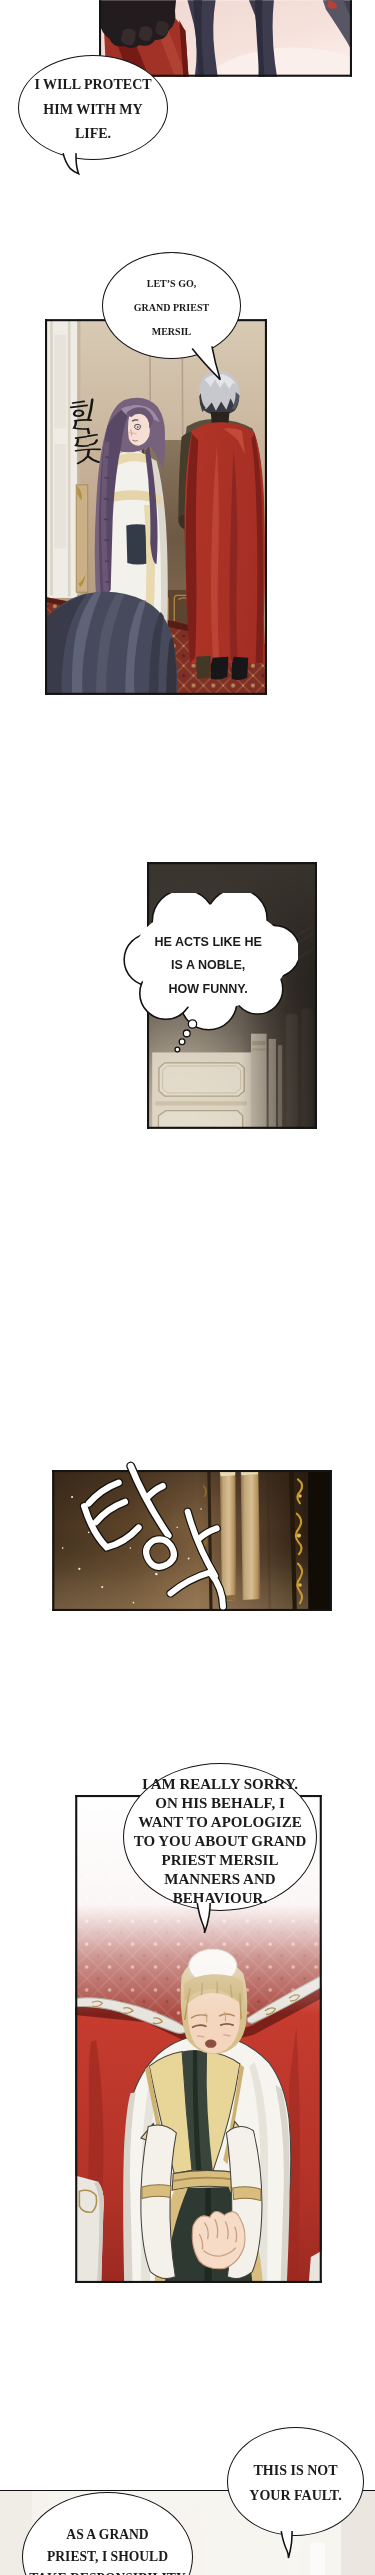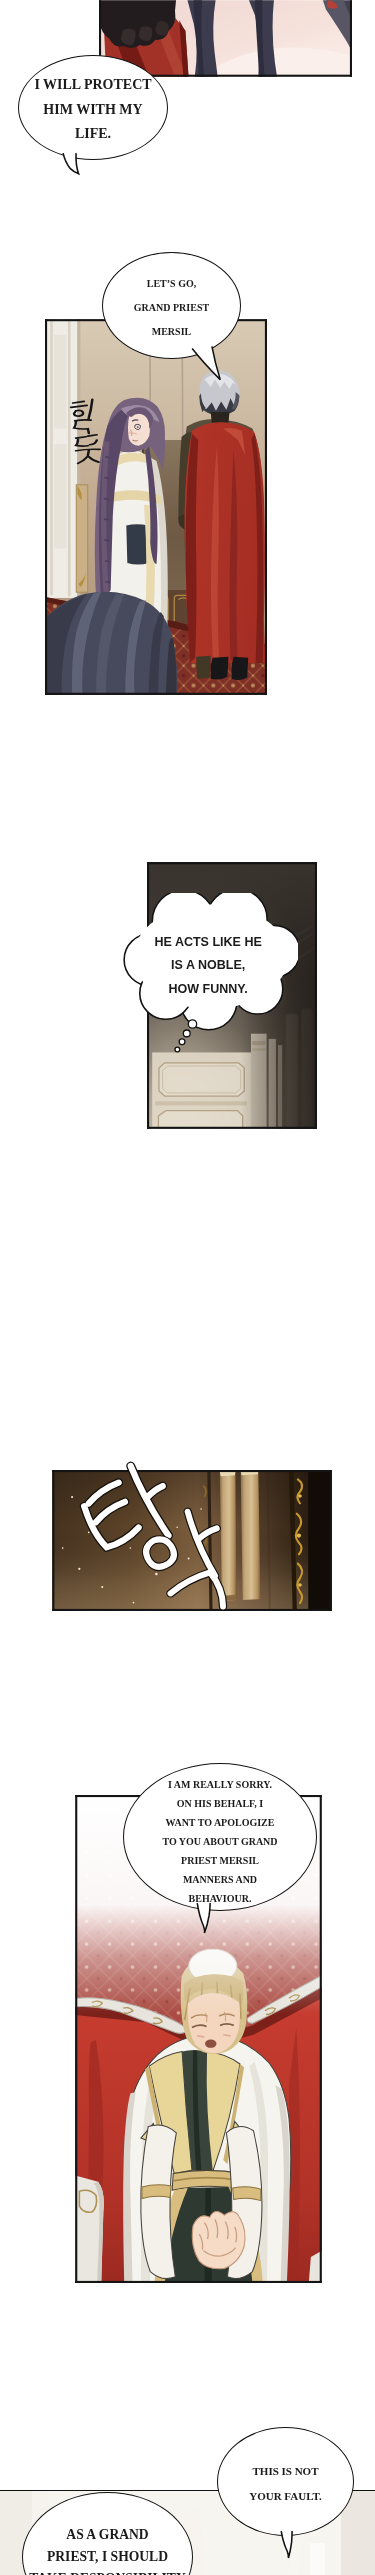--- a/index.html
+++ b/index.html
@@ -417,21 +417,21 @@
     <g stroke="#ffffff" stroke-width="11.5" fill="none" stroke-linecap="round">
       <path d="M-38,-70 Q-66,-66 -62,-38 Q-58,-14 -30,-18 Q-8,-22 -12,-48 Q-16,-68 -38,-70 Z"></path>
       <path d="M44,-94 Q34,-26 42,40"></path>
       <path d="M44,-38 Q62,-44 82,-42"></path>
       <path d="M-50,36 Q-8,24 36,30"></path>
       <path d="M36,30 Q46,68 32,100"></path>
     </g>
   </g>
 </svg>
 
-<div class="bubble" style="left:123px;top:1763px;width:192px;height:146px;font-size:10px;line-height:19px;">
+<div class="bubble" style="left:123px;top:1763px;width:192px;height:146px;font-size:15px;line-height:19px;">
   <div class="tx" style="padding-top:9.4px">I AM REALLY SORRY.<br>ON HIS BEHALF, I<br>WANT TO APOLOGIZE<br>TO YOU ABOUT GRAND<br>PRIEST MERSIL<br>MANNERS AND<br>BEHAVIOUR.</div>
 </div>
 
 <svg class="abs" style="left:194px;top:1902px;z-index:6" width="23" height="33" viewBox="0 0 44 64">
   <path d="M6,0 Q10,28 18,46 Q21,54 20,60 Q26,44 29,26 Q31,12 31,0 Z" fill="#ffffff"></path>
   <path d="M6,2 Q10,28 18,46 Q21,54 20,60 Q26,44 29,26 Q31,12 31,2" fill="none" stroke="#121212" stroke-width="3"></path>
 </svg>
 
 <svg class="abs" style="left:75px;top:1795px;z-index:1" width="247" height="488" viewBox="0 0 473 936">
   <defs>
@@ -541,21 +541,21 @@
 <div class="abs" style="left:0;top:2490px;width:375px;height:86px;background:#f7f5f0;border-top:1.6px solid #121212;z-index:1;overflow:hidden">
 
   <div class="abs" style="left:0;top:0;width:32px;height:86px;background:#f0ede6;"></div>
   <div class="abs" style="left:32px;top:0;width:15.6px;height:86px;background:#f6f3ee;"></div>
   <div class="abs" style="left:310px;top:52px;width:14.6px;height:33px;background:#fcfbf9;"></div>
   <div class="abs" style="left:292px;top:31px;width:10.4px;height:54px;background:#f8f6f1;transform:rotate(8deg)"></div>
   <div class="abs" style="left:341px;top:0;width:34px;height:86px;background:#ebe7e0;"></div>
   <div class="abs" style="left:156px;top:21px;width:47px;height:65px;background:#f7f4ef;transform:rotate(-6deg)"></div>
 </div>
 
-<div class="bubble" style="left:217px;top:2427px;width:135px;height:107px;font-size:11px;line-height:24.5px;">
+<div class="bubble" style="left:227px;top:2427px;width:135px;height:107px;font-size:14px;line-height:24.5px;">
   <div class="tx" style="padding-top:4.2px">THIS IS NOT<br>YOUR FAULT.</div>
 </div>
 
 <svg class="abs" style="left:279px;top:2530px;z-index:6" width="21" height="30" viewBox="0 0 40 58">
   <path d="M4,0 Q8,26 16,42 Q18,48 18,54 Q22,40 24,24 Q25,12 25,0 Z" fill="#ffffff"></path>
   <path d="M4,2 Q8,26 16,42 Q18,48 18,54 Q22,40 24,24 Q25,12 25,2" fill="none" stroke="#121212" stroke-width="3"></path>
 </svg>
 
 <div class="bubble" style="left:22px;top:2492px;width:169px;height:128px;font-size:13.6px;line-height:22px;">
   <div class="tx">AS A GRAND<br>PRIEST, I SHOULD<br>TAKE RESPONSIBILITY</div>

